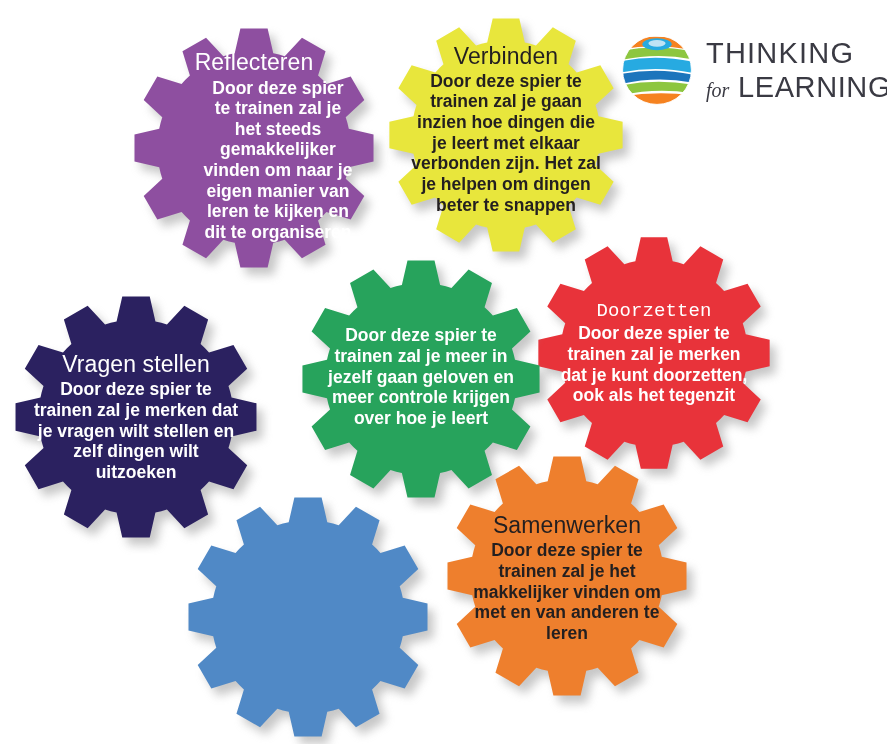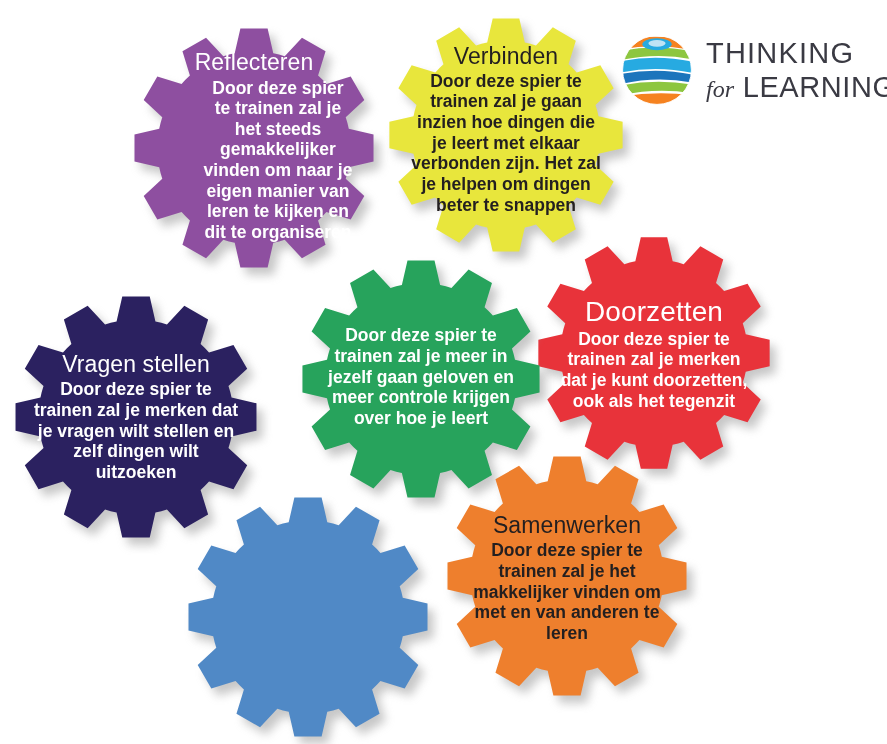--- a/index.html
+++ b/index.html
@@ -67,21 +67,21 @@
   #gear-vragen      { z-index: 5; }
   #gear-ontwikkelen { z-index: 6; }
   #gear-samenwerken { z-index: 7; }
   #gear-ontwerpen   { z-index: 8; }
 
   
   #gear-reflecteren .g-title { font-size: 23px; }
   #gear-reflecteren .g-body  { font-size: 17.5px; margin-left: 48px; }
   #gear-verbinden   .g-title { font-size: 23px; }
   #gear-verbinden   .g-body  { font-size: 17.5px; }
-  #gear-doorzetten  .g-title { font-size: 28px; }
+  #gear-doorzetten  .g-title { font-size: 19px; font-family: Liberation Mono, monospace; }
   #gear-doorzetten  .g-body  { font-size: 17.5px; }
   #gear-ontwikkelen .g-title { font-size: 23px; }
   #gear-ontwikkelen .g-body  { font-size: 17.5px; }
   #gear-vragen      .g-title { font-size: 23px; }
   #gear-vragen      .g-body  { font-size: 17.5px; }
   #gear-ontwerpen   .g-title { font-size: 23px; }
   #gear-ontwerpen   .g-body  { font-size: 17.5px; }
   #gear-samenwerken .g-title { font-size: 23px; }
   #gear-samenwerken .g-body  { font-size: 17.5px; }
 
@@ -118,21 +118,21 @@
     display: block;
     font-size: 29px;
     letter-spacing: .6px;
     font-weight: 400;
     margin-top: 5px;
     white-space: nowrap;
   }
   #logo .logo-for {
     font-style: italic;
     font-family: "Liberation Serif", "DejaVu Serif", serif;
-    font-size: 24px;
+    font-size: 20px;
     letter-spacing: 0;
   }
 
   
   #credit {
     position: absolute;
     right: 10px; bottom: 8px;
     text-align: right;
     color: #4a4a4a;
     font-size: 18px;

